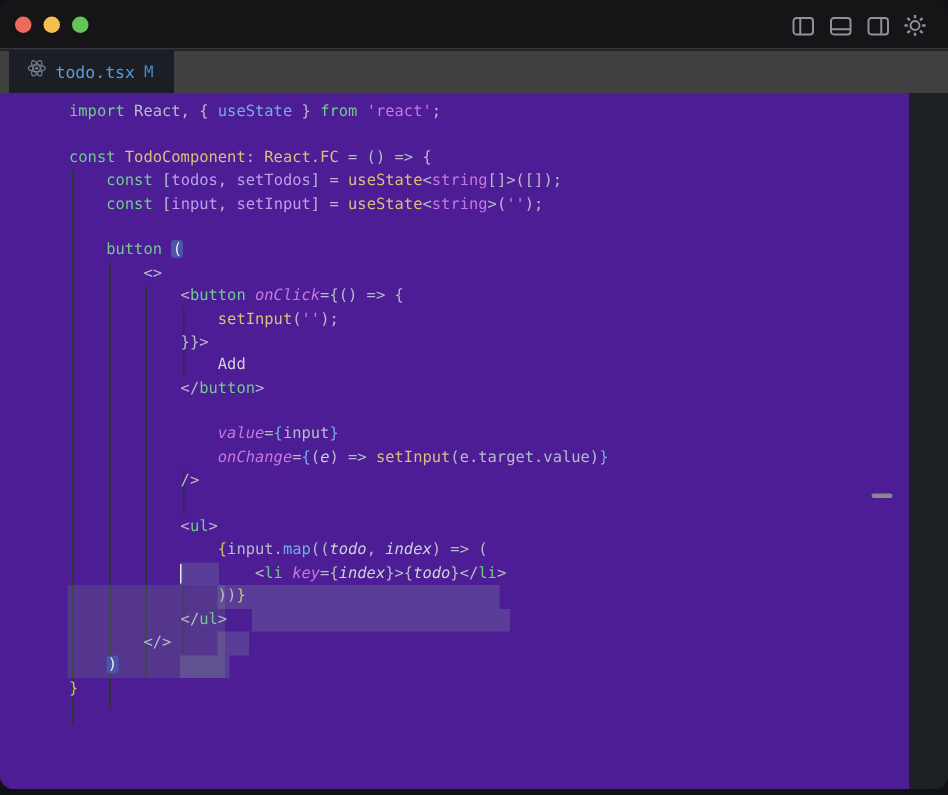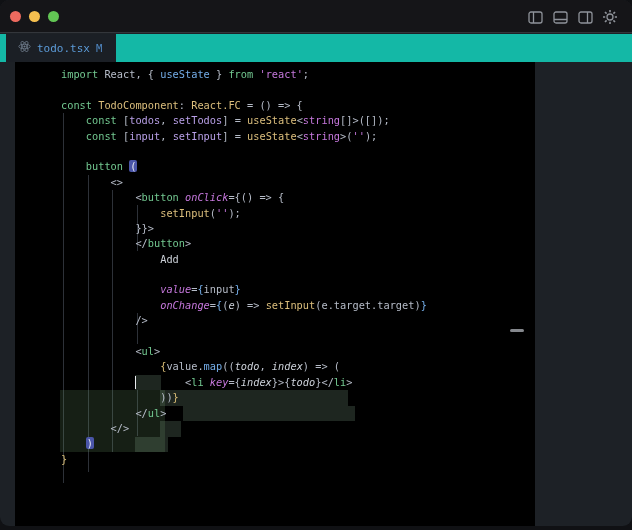--- a/index.html
+++ b/index.html
@@ -9,27 +9,27 @@
           overflow:hidden;background:#1d2126;}
   
   .titlebar{position:absolute;left:0;top:0;width:100%;height:33px;background:#151518;
             border-bottom:1px solid #33363b;box-sizing:border-box;}
   .lights{position:absolute;left:10px;top:11px;display:flex;gap:8px;}
   .light{width:11px;height:11px;border-radius:50%;}
   .tb-icons{position:absolute;right:14px;top:9px;display:flex;gap:9px;align-items:center;}
   .tb-icon{width:16px;height:16px;display:flex;align-items:center;justify-content:center;cursor:pointer;}
   .tb-icon svg{display:block;}
   
-  .tabbar{position:absolute;left:0;top:34px;width:100%;height:28px;background:#14b8a6;}
+  .tabbar{position:absolute;left:0;top:34px;width:100%;height:28px;background:#404040;}
   .tab{position:absolute;left:6px;top:0;height:28px;display:flex;align-items:center;gap:6px;
        padding:0 14px 0 12px;background:#1b1f25;cursor:pointer;}
   .tab-label{font-family:"DejaVu Sans Mono", monospace;font-size:11px;color:#5c9bd8;}
   .tab-mod{font-family:"DejaVu Sans Mono", monospace;font-size:10.5px;color:#4f87c2;}
   
-  .editor{position:absolute;left:15px;top:62px;width:520px;height:464px;background:#000000;overflow:hidden;}
+  .editor{position:absolute;left:0;top:62px;width:606px;height:464px;background:#4c1d95;overflow:hidden;}
   .code{position:absolute;left:0;top:5px;width:100%;z-index:2;}
   .cl{height:15.4px;line-height:15.4px;padding-left:46px;white-space:pre;
       font-family:"DejaVu Sans Mono", monospace;font-size:10.3px;}
   .tk-attr,.tk-par{font-style:italic;}
   .tk-hlb{background:#4a55a8;border-radius:2px;padding:0 1px;}
   
   .guide{position:absolute;width:1px;background:#2d3138;z-index:0;}
   .added{position:absolute;left:45px;top:328px;width:105px;height:62px;
          background:rgba(120,170,115,0.18);z-index:0;}
   .sel{position:absolute;height:15.4px;background:rgba(150,190,160,0.20);z-index:1;}
@@ -126,29 +126,29 @@
         <div class="cl"></div>
         <div class="cl"><span class="tk-kw">const</span><span class="tk-pl"> </span><span class="tk-fn">TodoComponent</span><span class="tk-pl">: </span><span class="tk-fn">React.FC</span><span class="tk-pl"> = () =&gt; {</span></div>
         <div class="cl"><span class="tk-pl">    </span><span class="tk-kw">const</span><span class="tk-pl"> [</span><span class="tk-var">todos</span><span class="tk-pl">, </span><span class="tk-var">setTodos</span><span class="tk-pl">] = </span><span class="tk-fn">useState</span><span class="tk-pl">&lt;</span><span class="tk-typ">string</span><span class="tk-pl">[]&gt;([]);</span></div>
         <div class="cl"><span class="tk-pl">    </span><span class="tk-kw">const</span><span class="tk-pl"> [</span><span class="tk-var">input</span><span class="tk-pl">, </span><span class="tk-var">setInput</span><span class="tk-pl">] = </span><span class="tk-fn">useState</span><span class="tk-pl">&lt;</span><span class="tk-typ">string</span><span class="tk-pl">&gt;(</span><span class="tk-str">''</span><span class="tk-pl">);</span></div>
         <div class="cl"></div>
         <div class="cl"><span class="tk-pl">    </span><span class="tk-kw">button</span><span class="tk-pl"> </span><span class="tk-hlb">(</span></div>
         <div class="cl"><span class="tk-pl">        &lt;&gt;</span></div>
         <div class="cl"><span class="tk-pl">            &lt;</span><span class="tk-tag">button</span><span class="tk-pl"> </span><span class="tk-attr">onClick</span><span class="tk-pl">={() =&gt; {</span></div>
         <div class="cl"><span class="tk-pl">                </span><span class="tk-fn">setInput</span><span class="tk-pl">(</span><span class="tk-str">''</span><span class="tk-pl">);</span></div>
         <div class="cl"><span class="tk-pl">            }}&gt;</span></div>
+        <div class="cl"><span class="tk-pl">                </span><span class="tk-txt">Add</span></div>
         <div class="cl"><span class="tk-pl">            &lt;/</span><span class="tk-tag">button</span><span class="tk-pl">&gt;</span></div>
-        <div class="cl"><span class="tk-pl">                </span><span class="tk-txt">Add</span></div>
         <div class="cl"></div>
         <div class="cl"><span class="tk-pl">                </span><span class="tk-attr">value</span><span class="tk-pl">=</span><span class="tk-jb">{</span><span class="tk-pl">input</span><span class="tk-jb">}</span></div>
-        <div class="cl"><span class="tk-pl">                </span><span class="tk-attr">onChange</span><span class="tk-pl">=</span><span class="tk-jb">{</span><span class="tk-pl">(</span><span class="tk-par">e</span><span class="tk-pl">) =&gt; </span><span class="tk-fn">setInput</span><span class="tk-pl">(e.target.target)</span><span class="tk-jb">}</span></div>
+        <div class="cl"><span class="tk-pl">                </span><span class="tk-attr">onChange</span><span class="tk-pl">=</span><span class="tk-jb">{</span><span class="tk-pl">(</span><span class="tk-par">e</span><span class="tk-pl">) =&gt; </span><span class="tk-fn">setInput</span><span class="tk-pl">(e.target.value)</span><span class="tk-jb">}</span></div>
         <div class="cl"><span class="tk-pl">            /&gt;</span></div>
         <div class="cl"></div>
         <div class="cl"><span class="tk-pl">            &lt;</span><span class="tk-tag">ul</span><span class="tk-pl">&gt;</span></div>
-        <div class="cl"><span class="tk-pl">                </span><span class="tk-ybr">{</span><span class="tk-pl">value.</span><span class="tk-imp">map</span><span class="tk-pl">((</span><span class="tk-par">todo</span><span class="tk-pl">, </span><span class="tk-par">index</span><span class="tk-pl">) =&gt; (</span></div>
+        <div class="cl"><span class="tk-pl">                </span><span class="tk-ybr">{</span><span class="tk-pl">input.</span><span class="tk-imp">map</span><span class="tk-pl">((</span><span class="tk-par">todo</span><span class="tk-pl">, </span><span class="tk-par">index</span><span class="tk-pl">) =&gt; (</span></div>
         <div class="cl"><span class="tk-pl">                    &lt;</span><span class="tk-tag">li</span><span class="tk-pl"> </span><span class="tk-attr">key</span><span class="tk-pl">={</span><span class="tk-par">index</span><span class="tk-pl">}&gt;{</span><span class="tk-par">todo</span><span class="tk-pl">}&lt;/</span><span class="tk-tag">li</span><span class="tk-pl">&gt;</span></div>
         <div class="cl"><span class="tk-pl">                ))</span><span class="tk-ybr">}</span></div>
         <div class="cl"><span class="tk-pl">            &lt;/</span><span class="tk-tag">ul</span><span class="tk-pl">&gt;</span></div>
         <div class="cl"><span class="tk-pl">        &lt;/&gt;</span></div>
         <div class="cl"><span class="tk-pl">    </span><span class="tk-hlb">)</span></div>
         <div class="cl"><span class="tk-ybr">}</span></div>
       </div>
 
     <div class="scroll-mark"></div>
   </div>

